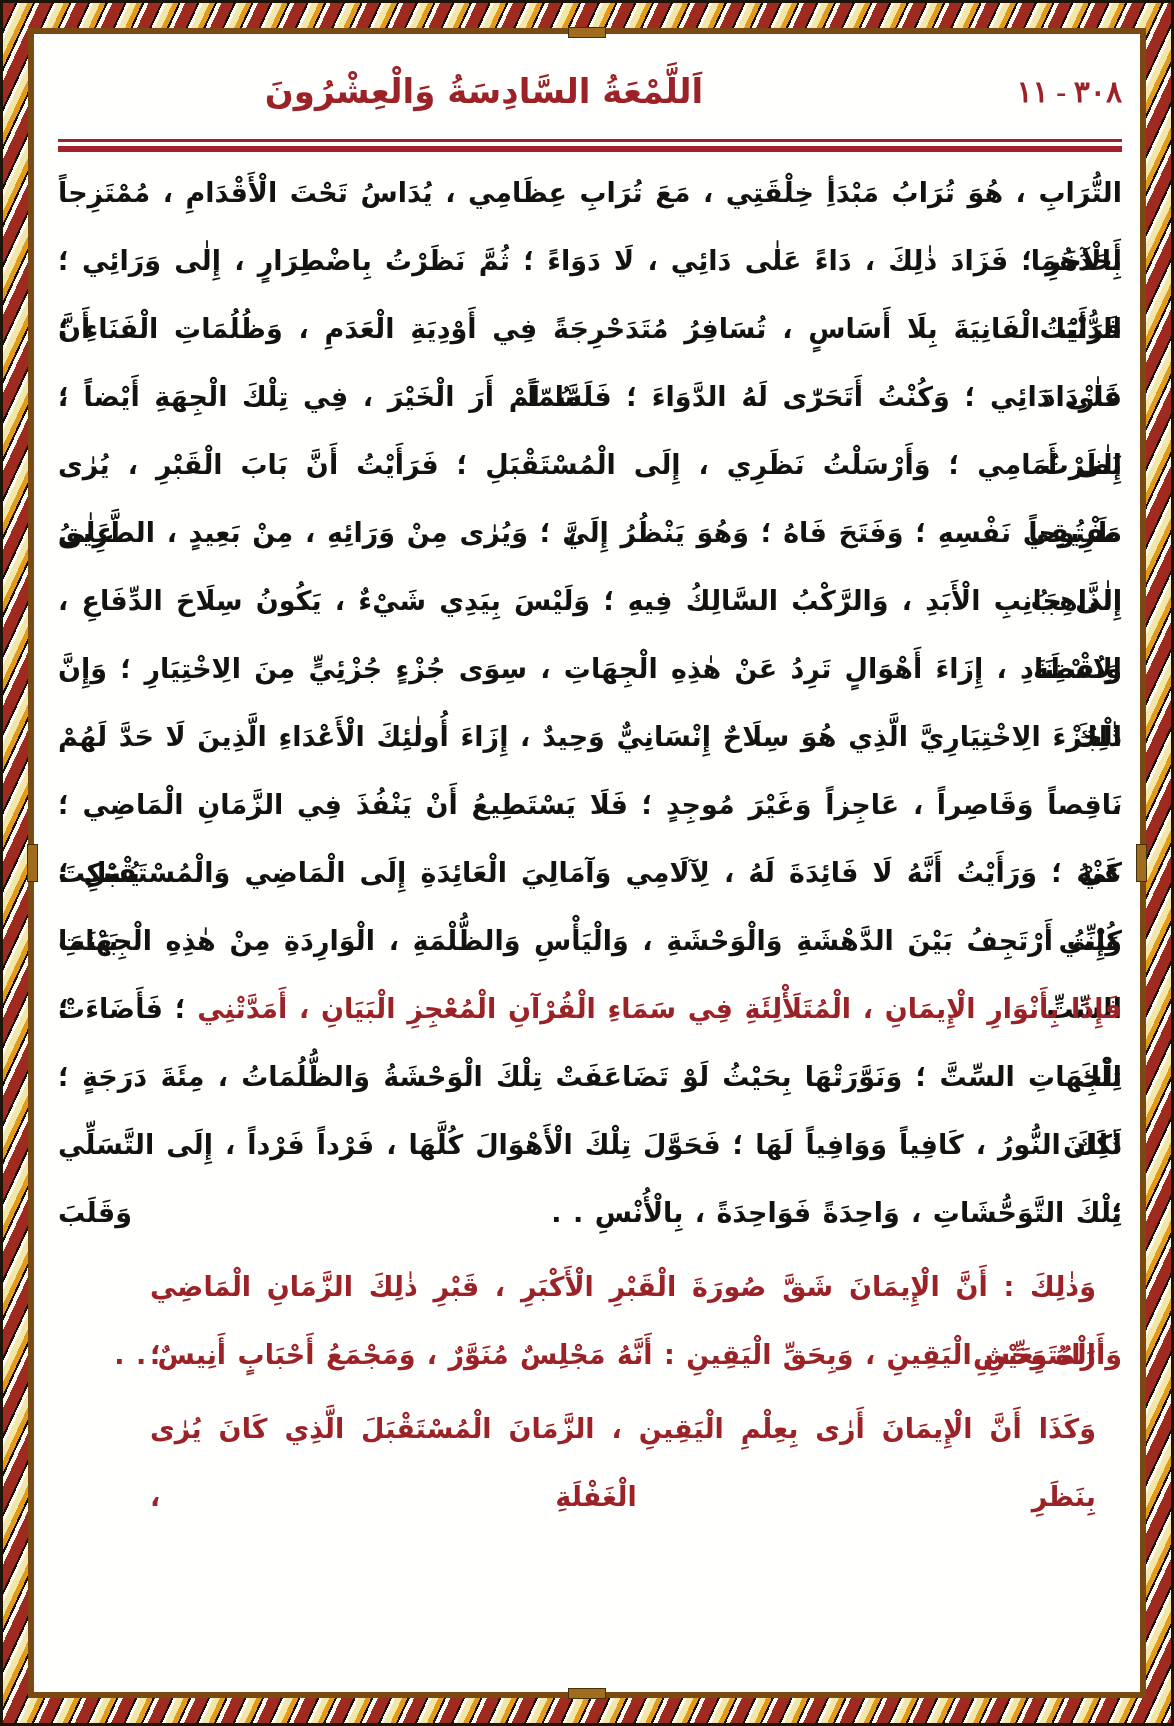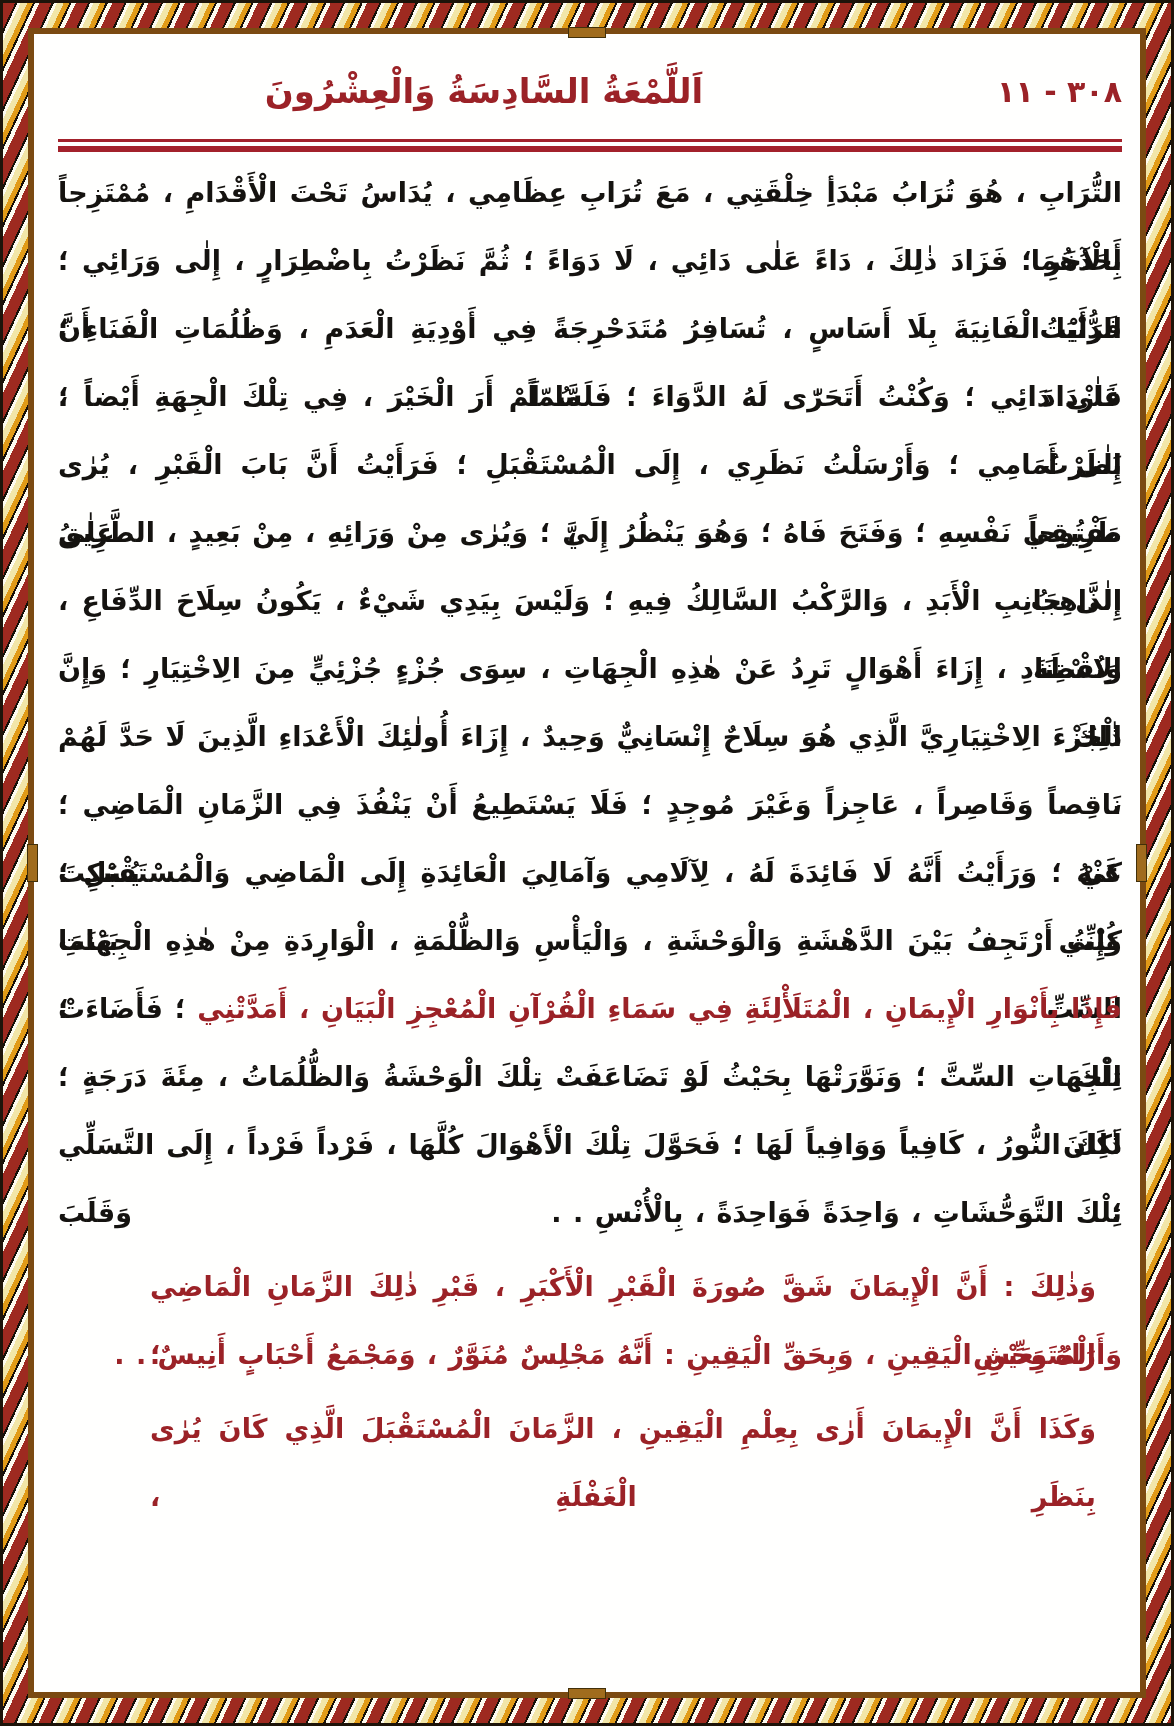--- a/index.html
+++ b/index.html
@@ -21,21 +21,21 @@
   .clasp.h{width:36px; height:9px; left:50%; transform:translateX(-50%);}
   .clasp.v{height:36px; width:9px; top:50%; transform:translateY(-50%);}
   .clasp.top{top:27px;} .clasp.bottom{bottom:27px;}
   .clasp.left{left:27px;} .clasp.right{right:27px;}
 
   
   header{position:absolute; top:56px; left:58px; right:52px; height:70px;
          display:flex; align-items:center;gap:32px;}
   .title{flex:1; text-align:center; direction:rtl; font-weight:700;
          font-size:34px; letter-spacing:0; }
-  .pagenum{width:180px; text-align:right; direction:rtl; font-weight:700; font-size:30px;}
+  .pagenum{width:180px; text-align:right; direction:rtl; font-weight:700; font-size:30px;font-family:Liberation Serif, serif;}
 
   .rule{position:absolute; top:139px; left:58px; right:52px;}
   .rule .r1{height:3px; margin-bottom:4px;}
   .rule .r2{height:6px;}
 
   
   main{position:absolute; top:159px; left:58px; right:52px;}
   .tline{
     direction:rtl; unicode-bidi:embed;
     text-align:justify; text-align-last:justify;

